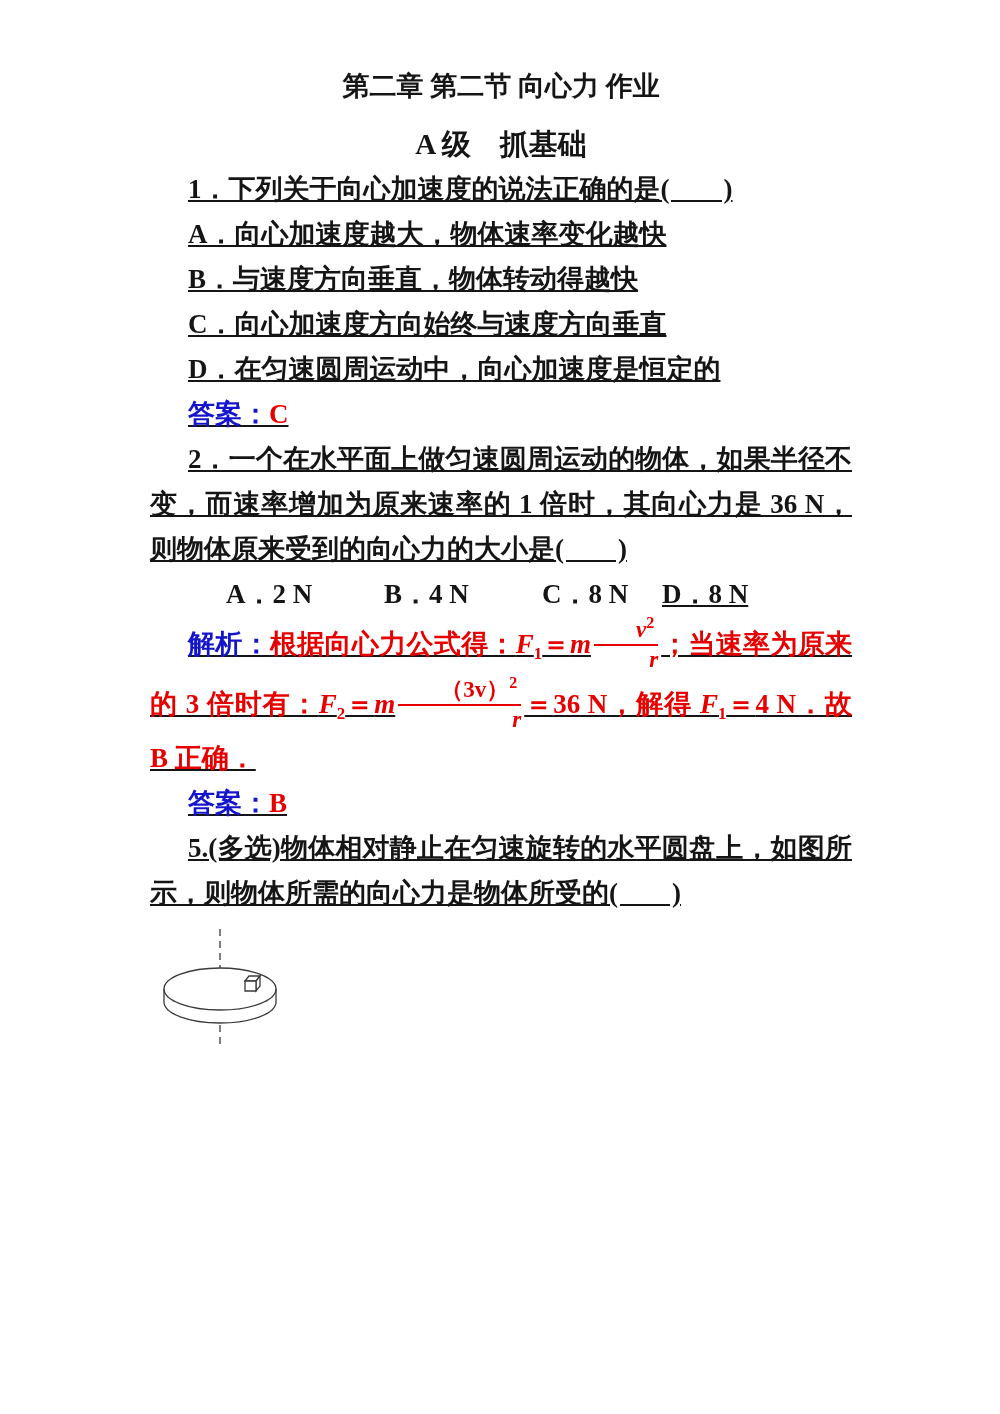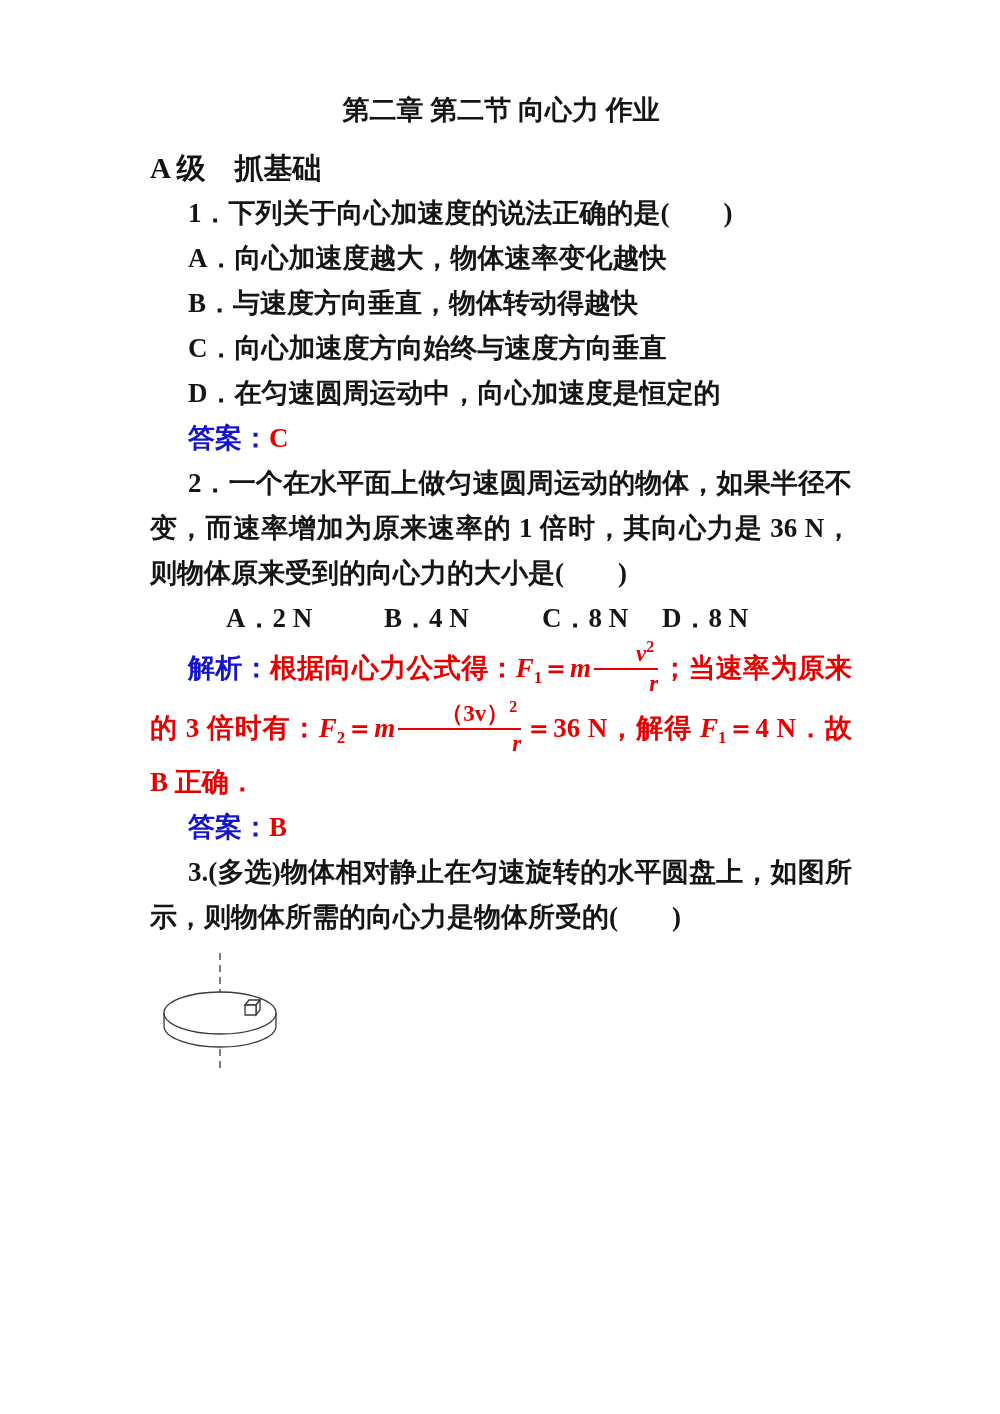--- a/index.html
+++ b/index.html
@@ -3,47 +3,47 @@
 <meta charset="utf-8">
 <style>
   * { box-sizing: border-box; }
   html, body { margin: 0; padding: 0; background: #ffffff; }
   .page {
     position: relative;
     width: 1000px;
     height: 1414px;
     margin: 0 auto;
     background: #ffffff;
-    padding: 88px 148px 0 150px;
+    padding: 64px 148px 0 150px;
     font-family: "Liberation Serif", "DejaVu Serif", serif;
     font-size: 27px;
     font-weight: bold;
     color: #151515;
     overflow: hidden;
   }
   .title {
     margin: 0;
     font-size: 27px;
     line-height: 45px;
     text-align: center;
     font-weight: bold;
   }
   .section-heading {
     margin: 13px 0 0 0;
     font-size: 29px;
     line-height: 45px;
-    text-align: left;
+    text-align: center;
     font-weight: bold;
   }
   p.para {
     margin: 0;
     line-height: 45px;
     text-align: justify;
   }
-  .indent { text-indent: 38px; }
+  .indent { text-indent: 38px; text-decoration: underline; }
   .mt5 { margin-top: 5px; }
   .blue { color: #1414cc; }
   .red  { color: #e60000; }
   .options-row { text-align: left; }
   .opt-col { display: inline-block; width: 158px; }
   .formula { font-family: "Liberation Serif", "DejaVu Serif", serif; }
   .var { font-style: italic; }
   sub { font-size: 17px; }
   sup { font-size: 16px; }
   .frac {
@@ -80,21 +80,21 @@
   <p class="para indent"><span class="blue">答案：</span><span class="red">C</span></p>
 
   <p class="para indent">2．一个在水平面上做匀速圆周运动的物体，如果半径不变，而速率增加为原来速率的 1 倍时，其向心力是 36 N，则物体原来受到的向心力的大小是(　　)</p>
 
   <p class="para indent options-row mt5"><span class="opt-col">A．2 N</span><span class="opt-col">B．4 N</span><span class="opt-col">C．8 N</span><span>D．8 N</span></p>
 
   <p class="para indent"><span class="blue">解析：</span><span class="red">根据向心力公式得：</span><span class="red formula"><span class="var">F</span><sub>1</sub><span>＝</span><span class="var">m</span><span class="frac"><span class="num"><span class="var">v</span><sup>2</sup></span><span class="den"><span class="var">r</span></span></span></span><span class="red">；当速率为原来的 3 倍时有：</span><span class="red formula"><span class="var">F</span><sub>2</sub><span>＝</span><span class="var">m</span><span class="frac"><span class="num"><span>（3v）</span><sup>2</sup></span><span class="den"><span class="var">r</span></span></span><span>＝</span></span><span class="red">36 N，解得 </span><span class="red formula"><span class="var">F</span><sub>1</sub><span>＝</span></span><span class="red">4 N．故 B 正确．</span></p>
 
   <p class="para indent"><span class="blue">答案：</span><span class="red">B</span></p>
 
-  <p class="para indent">3.(多选)物体相对静止在匀速旋转的水平圆盘上，如图所示，则物体所需的向心力是物体所受的(　　)</p>
+  <p class="para indent">5.(多选)物体相对静止在匀速旋转的水平圆盘上，如图所示，则物体所需的向心力是物体所受的(　　)</p>
 
   <div class="figure-wrap">
     <svg width="150" height="125" viewBox="0 0 150 125">
       <g fill="none" stroke="#3a3a3a" stroke-width="1.3">
         <line x1="70" y1="3" x2="70" y2="62" stroke-dasharray="7,5"></line>
         <line x1="70" y1="99" x2="70" y2="122" stroke-dasharray="7,5"></line>
         <ellipse cx="70" cy="63" rx="56" ry="21" fill="#ffffff"></ellipse>
         <path d="M14,63 L14,76 A56,21 0 0 0 126,76 L126,63"></path>
         <path d="M95,55 L99,50 L110,50 L106,55 Z" fill="#ffffff"></path>
         <path d="M106,55 L110,50 L110,60 L106,65 Z" fill="#ffffff"></path>

